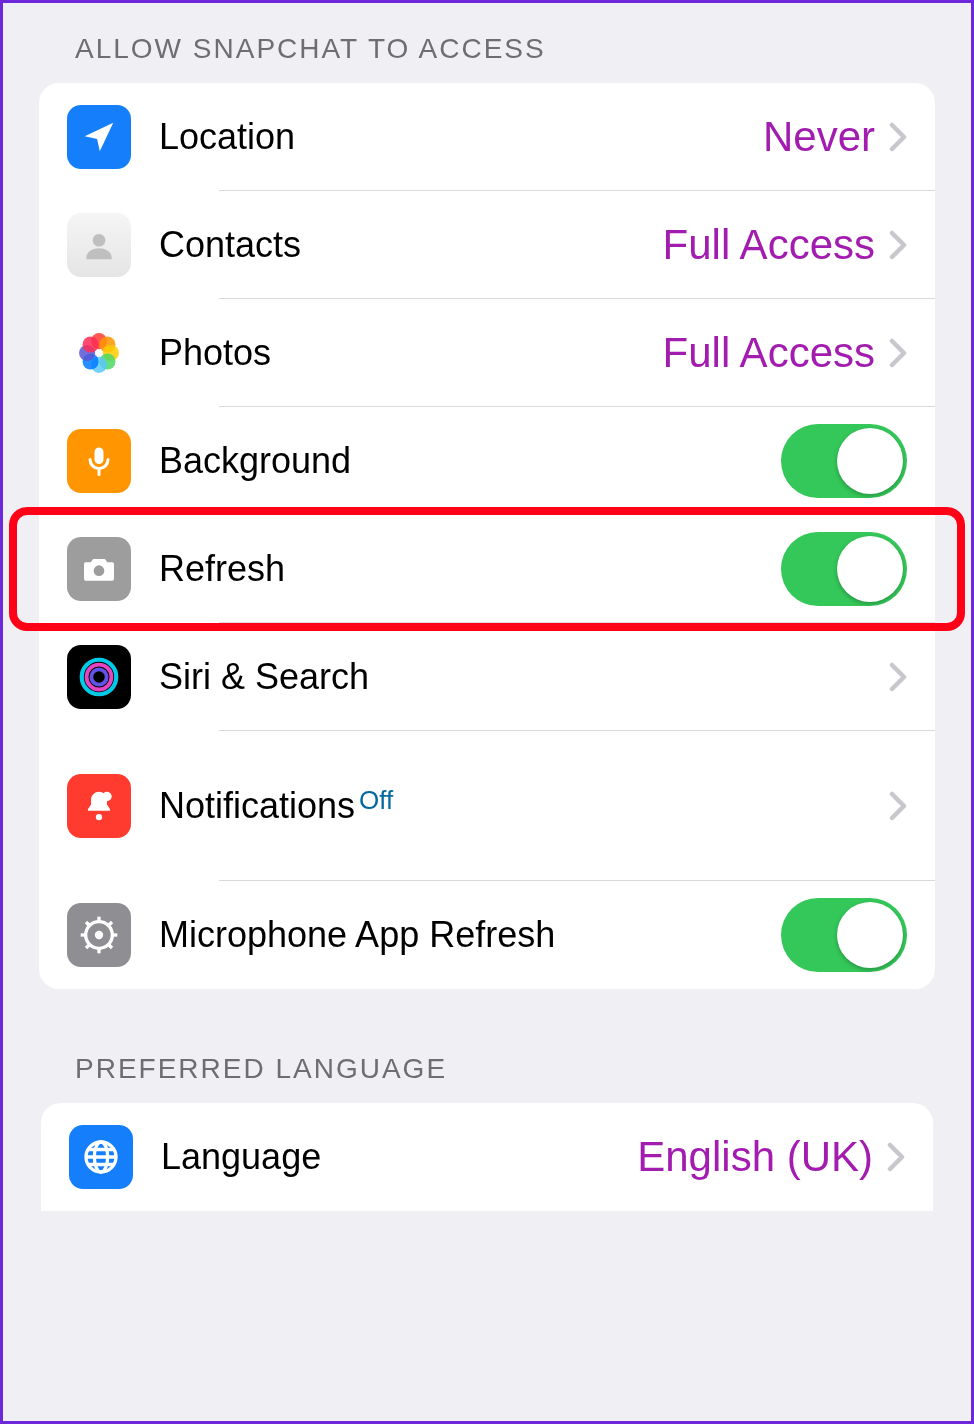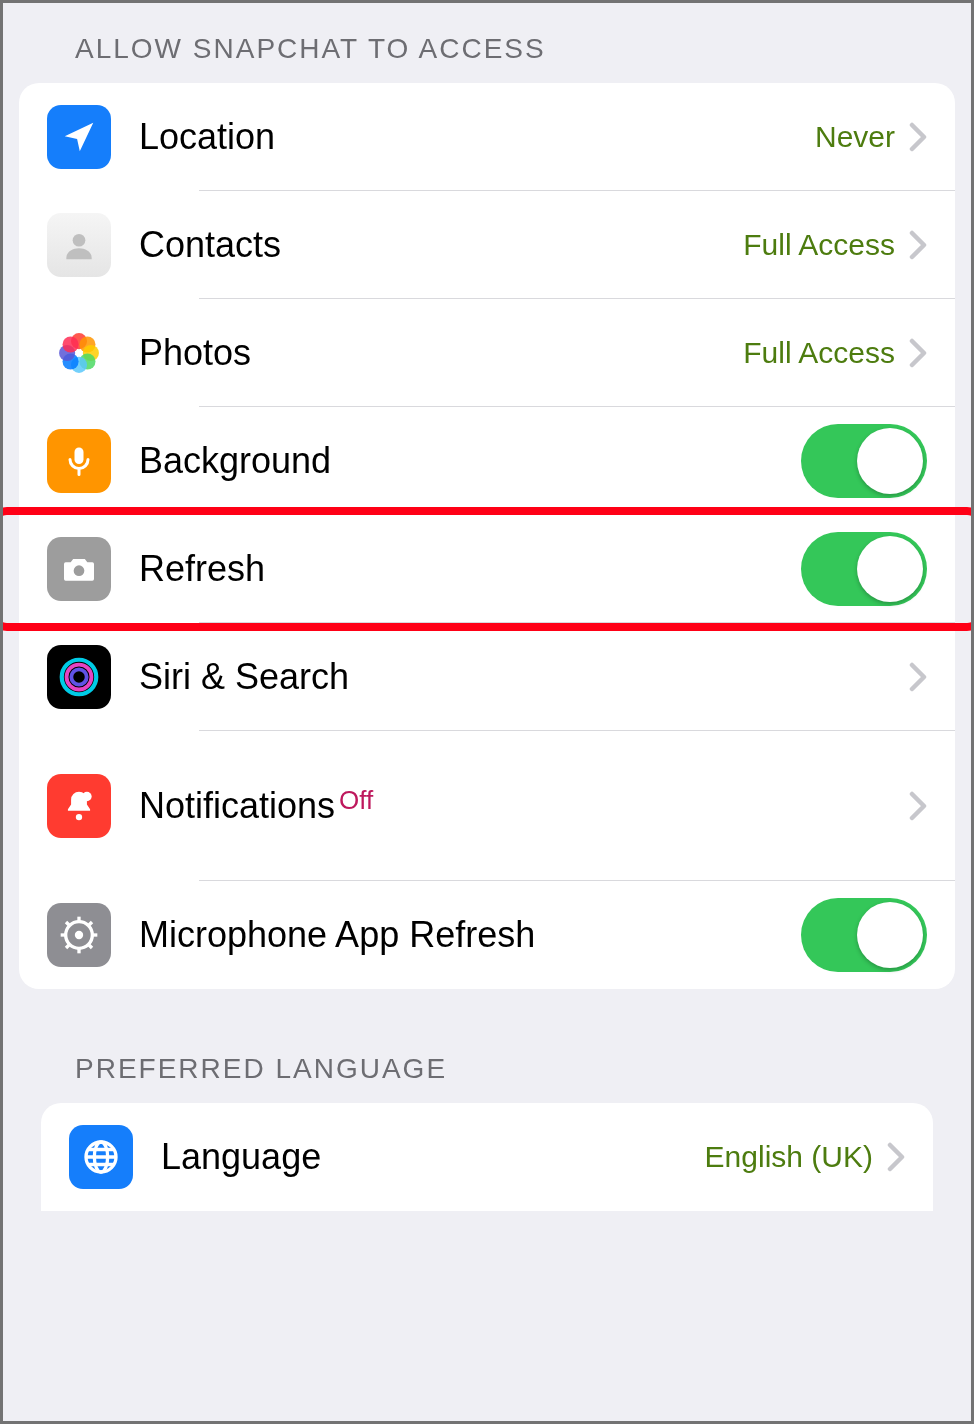--- a/index.html
+++ b/index.html
@@ -6,35 +6,35 @@
   html, body {
     width: 974px;
     height: 1424px;
     font-family: -apple-system, "Helvetica Neue", Helvetica, Arial, sans-serif;
     background: #efeff4;
     color: #000;
   }
   .screen {
     width: 974px;
     height: 1424px;
-    border: 3px solid #737373;
+    border: 3px solid #6d28d9;
     background: #efeff4;
     overflow: hidden;
   }
   .section-header {
     font-size: 28px;
     letter-spacing: 2px;
     color: #6d6d72;
     padding: 30px 0 18px 72px;
     text-transform: uppercase;
   }
   .group {
     background: #fff;
     border-radius: 20px;
-    margin: 0 16px;
+    margin: 0 36px;
     overflow: visible;
   }
   .row {
     display: flex;
     align-items: center;
     min-height: 108px;
     padding: 0 28px;
     position: relative;
   }
   .row-sep {
@@ -64,25 +64,25 @@
     justify-content: center;
   }
   .label {
     font-size: 36px;
     color: #000;
     flex: 1;
   }
   .label-stack { display:flex; flex-direction:row; flex:1; gap:4px;}
   .sublabel {
     font-size: 26px;
-    color: #be185d;
+    color: #0369a1;
   }
   .value {
-    font-size: 30px;
-    color: #4d7c0f;
+    font-size: 42px;
+    color: #a21caf;
     margin-right: 14px;
   }
   .chev {
     width: 18px;
     height: 30px;
   }
   .chev svg { width:100%; height:100%; }
   .toggle {
     width: 126px;
     height: 74px;

